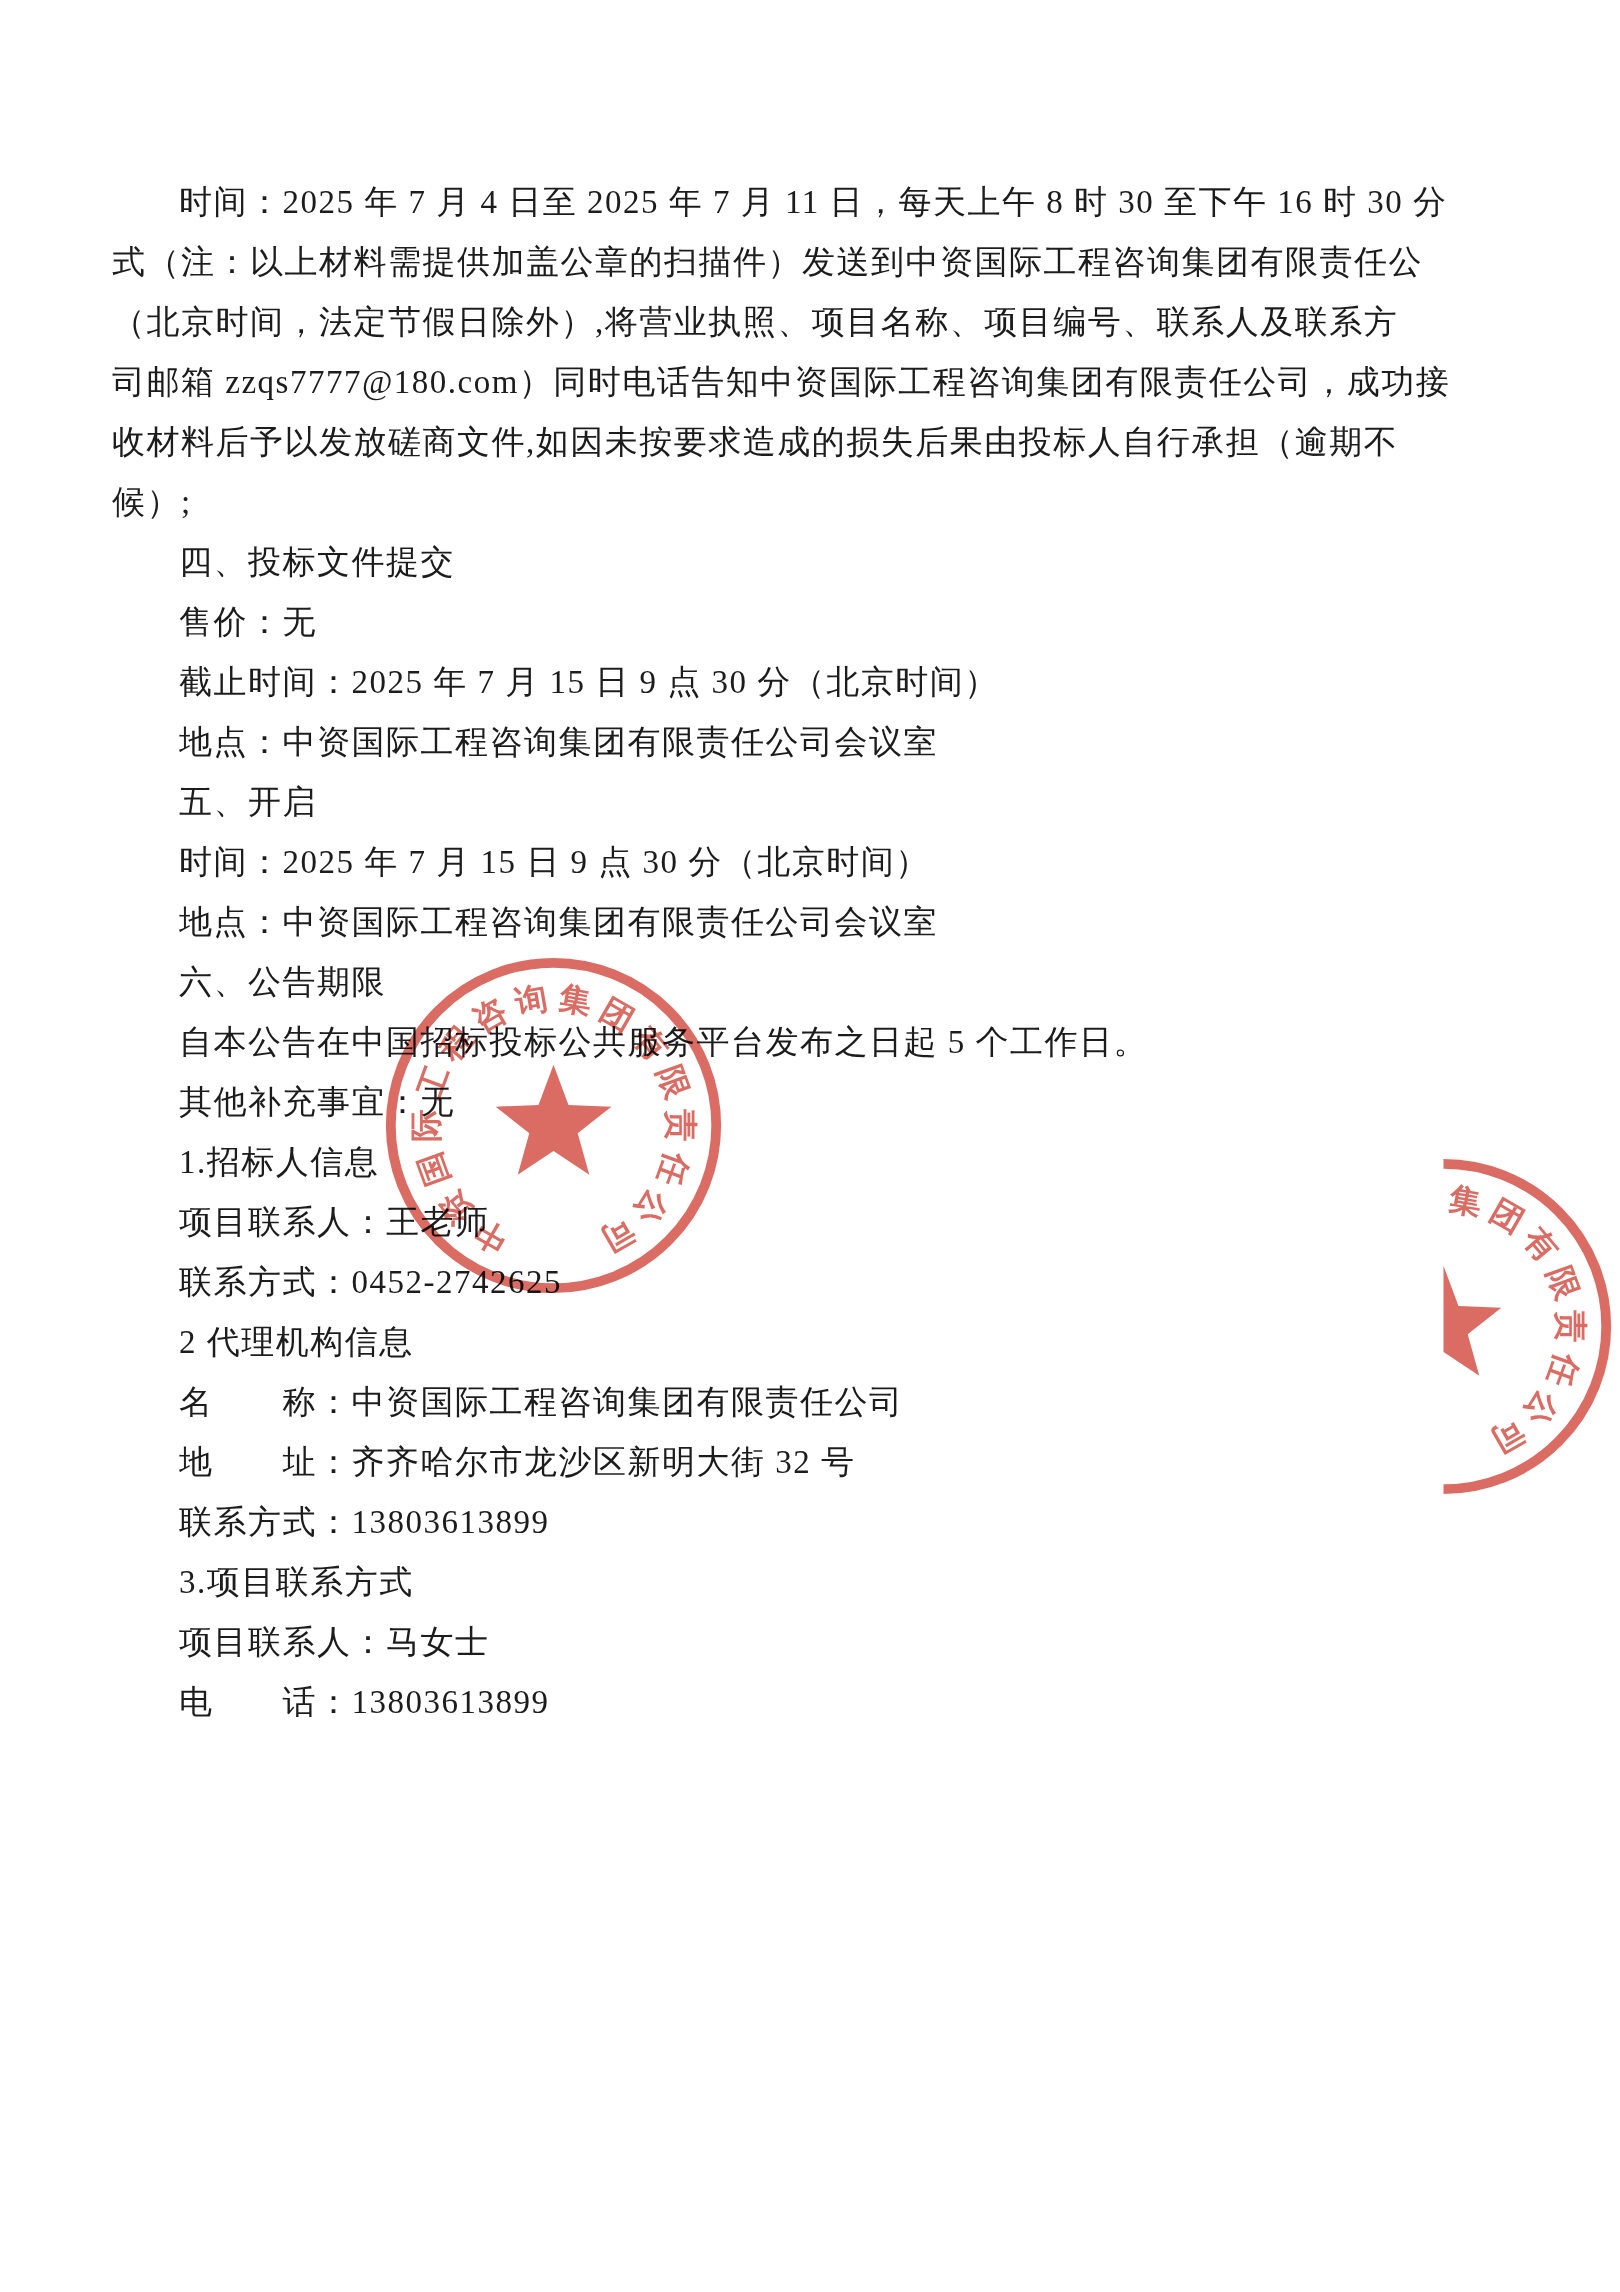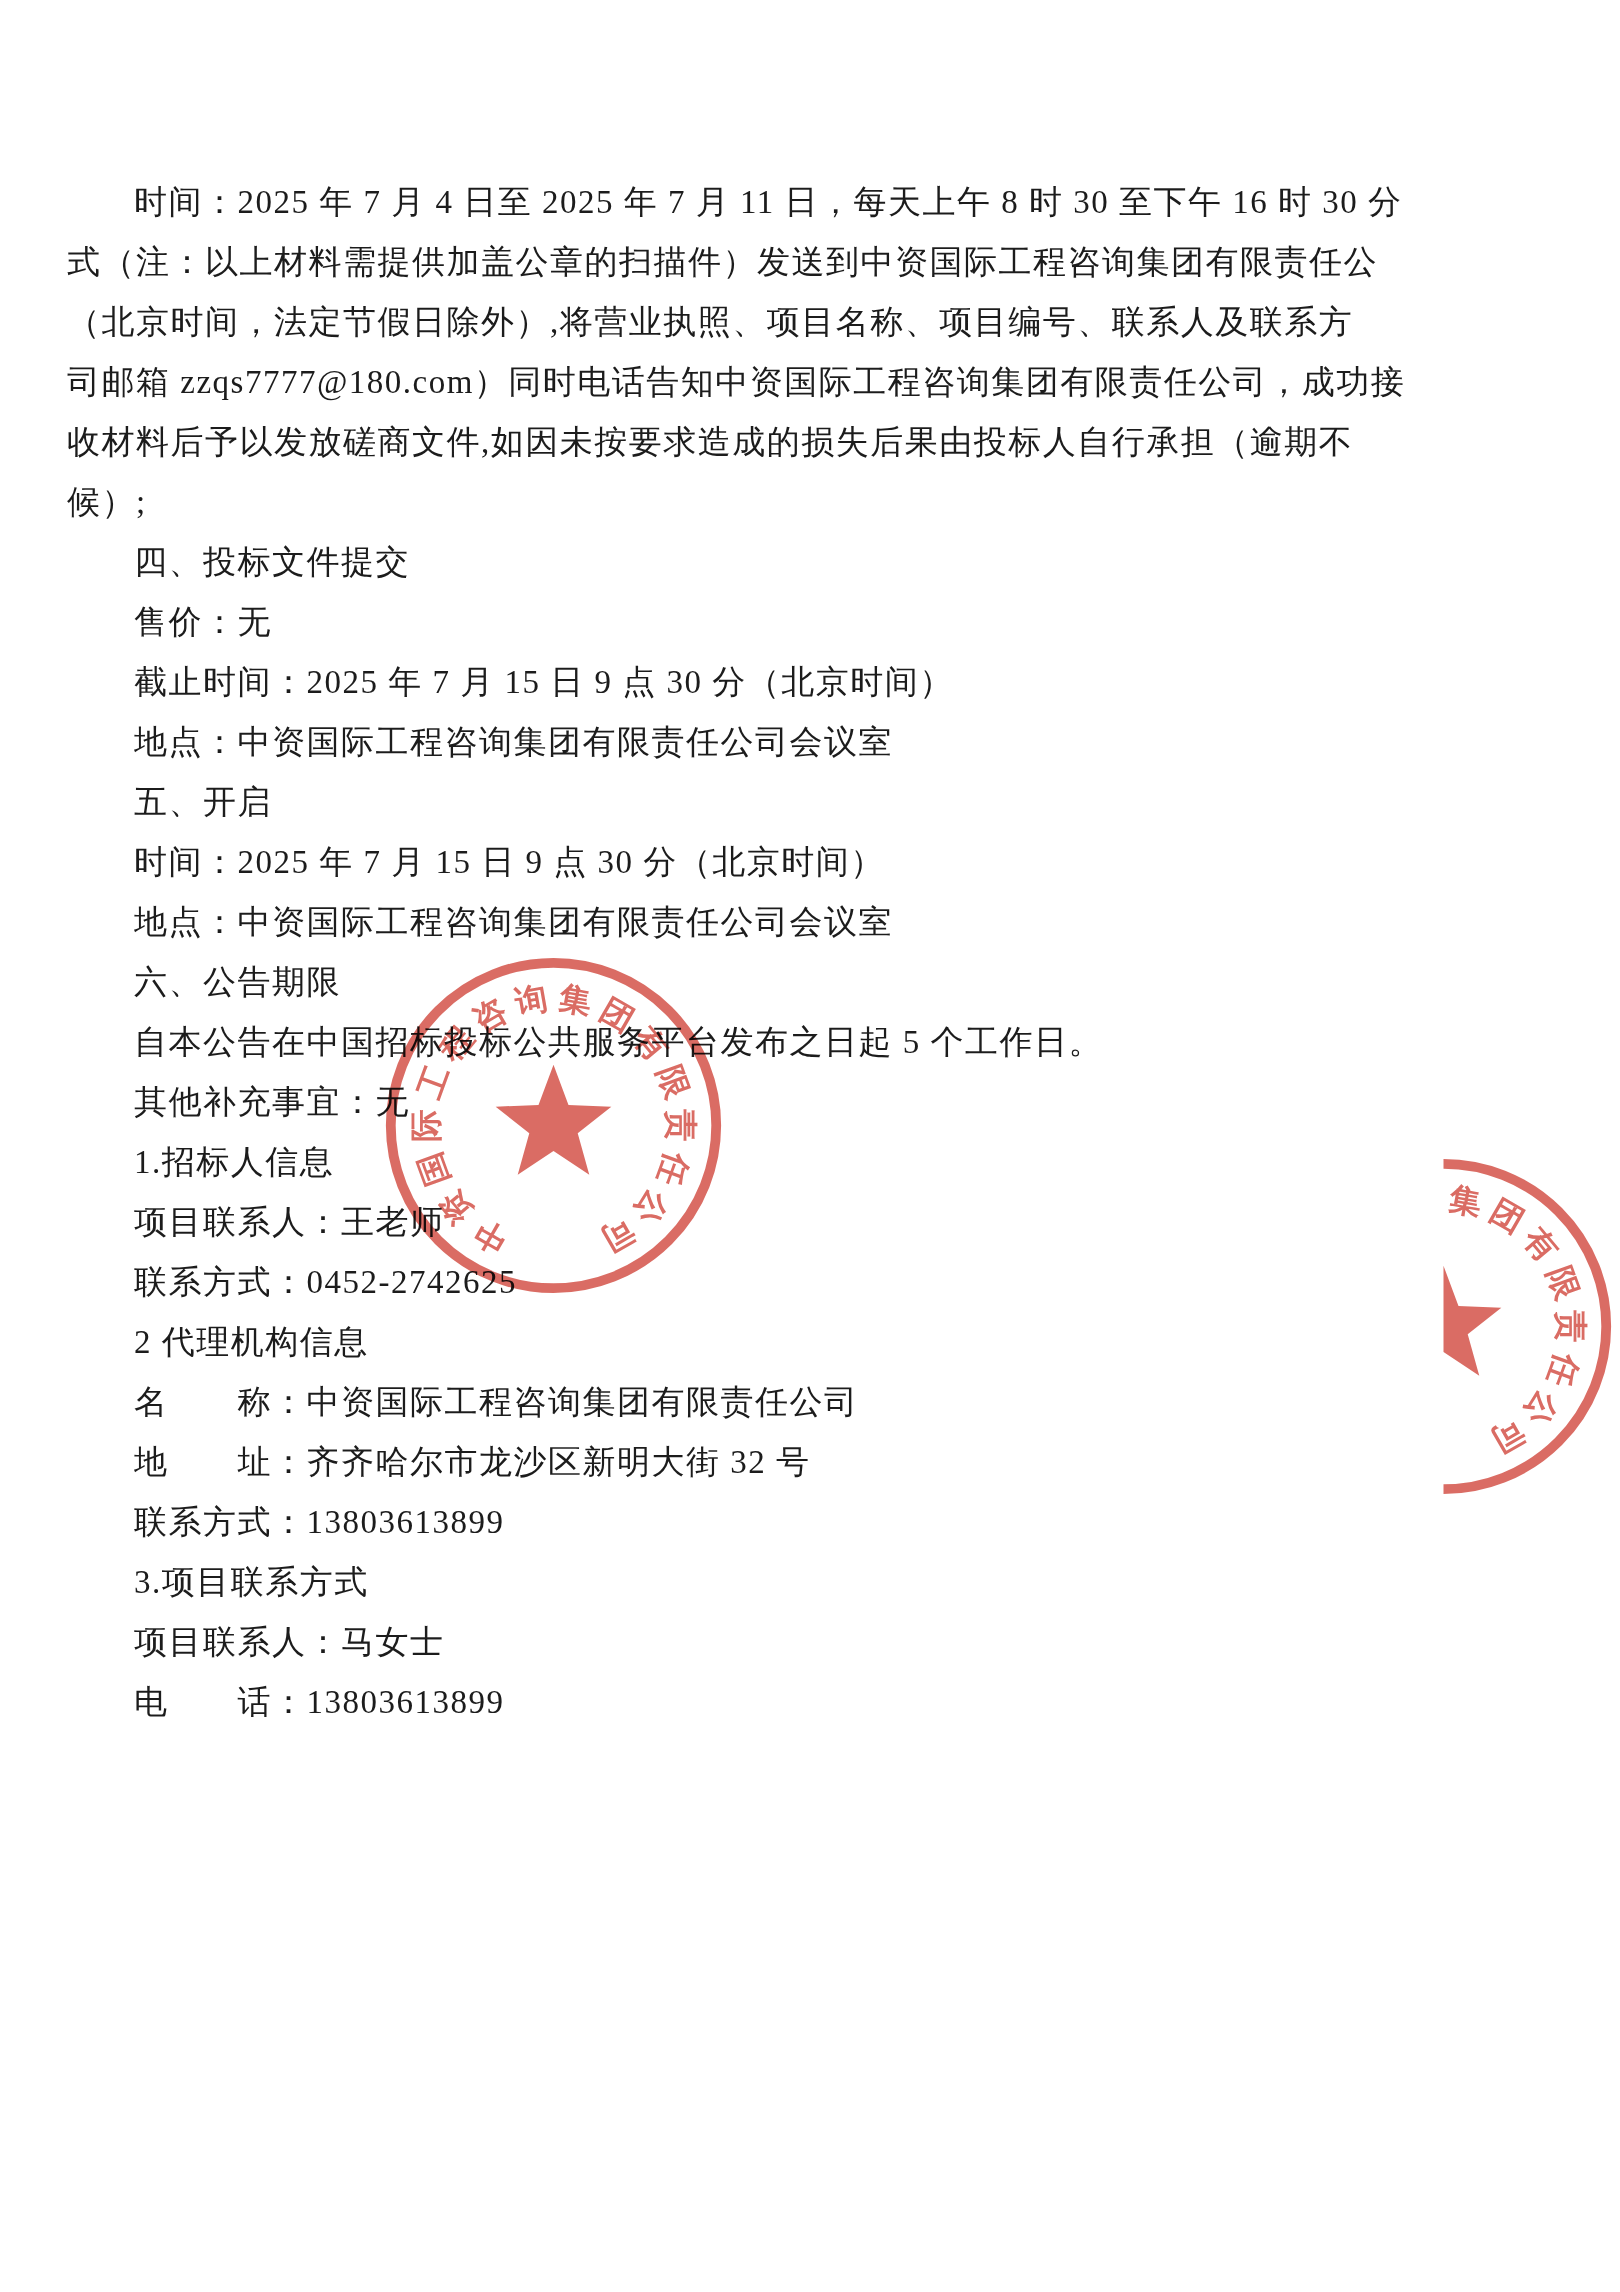--- a/index.html
+++ b/index.html
@@ -11,21 +11,21 @@
     font-family: "Liberation Serif", "DejaVu Serif", serif;
   }
   .page {
     position: absolute; left: 0; top: 0;
     width: 1620px; height: 2293px;
     background: #ffffff;
   }
   .doc-body {
     position: absolute; left: 0; top: 0;
     width: 1620px;
-    padding: 172px 157px 0 67px;
+    padding: 172px 157px 0 112px;
     box-sizing: border-box;
   }
   p.line {
     margin: 0;
     height: 60px;
     line-height: 60px;
     font-size: 33px;
     letter-spacing: 1.5px;
     color: #1c1c1c;
     white-space: pre;

